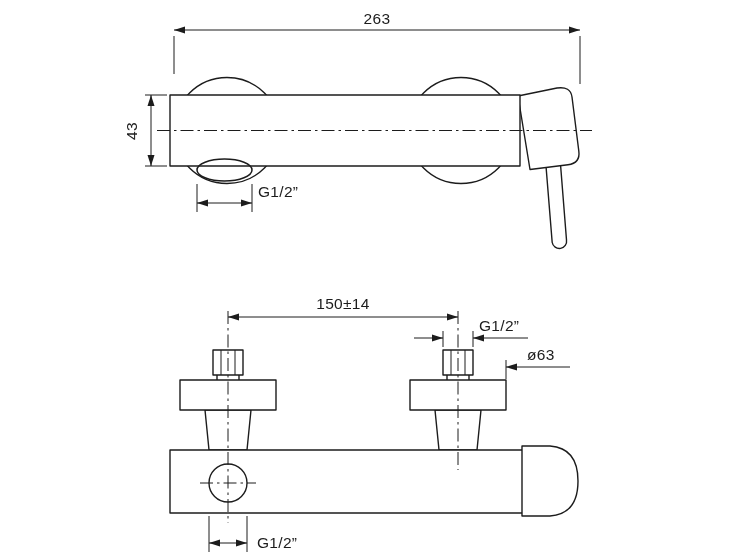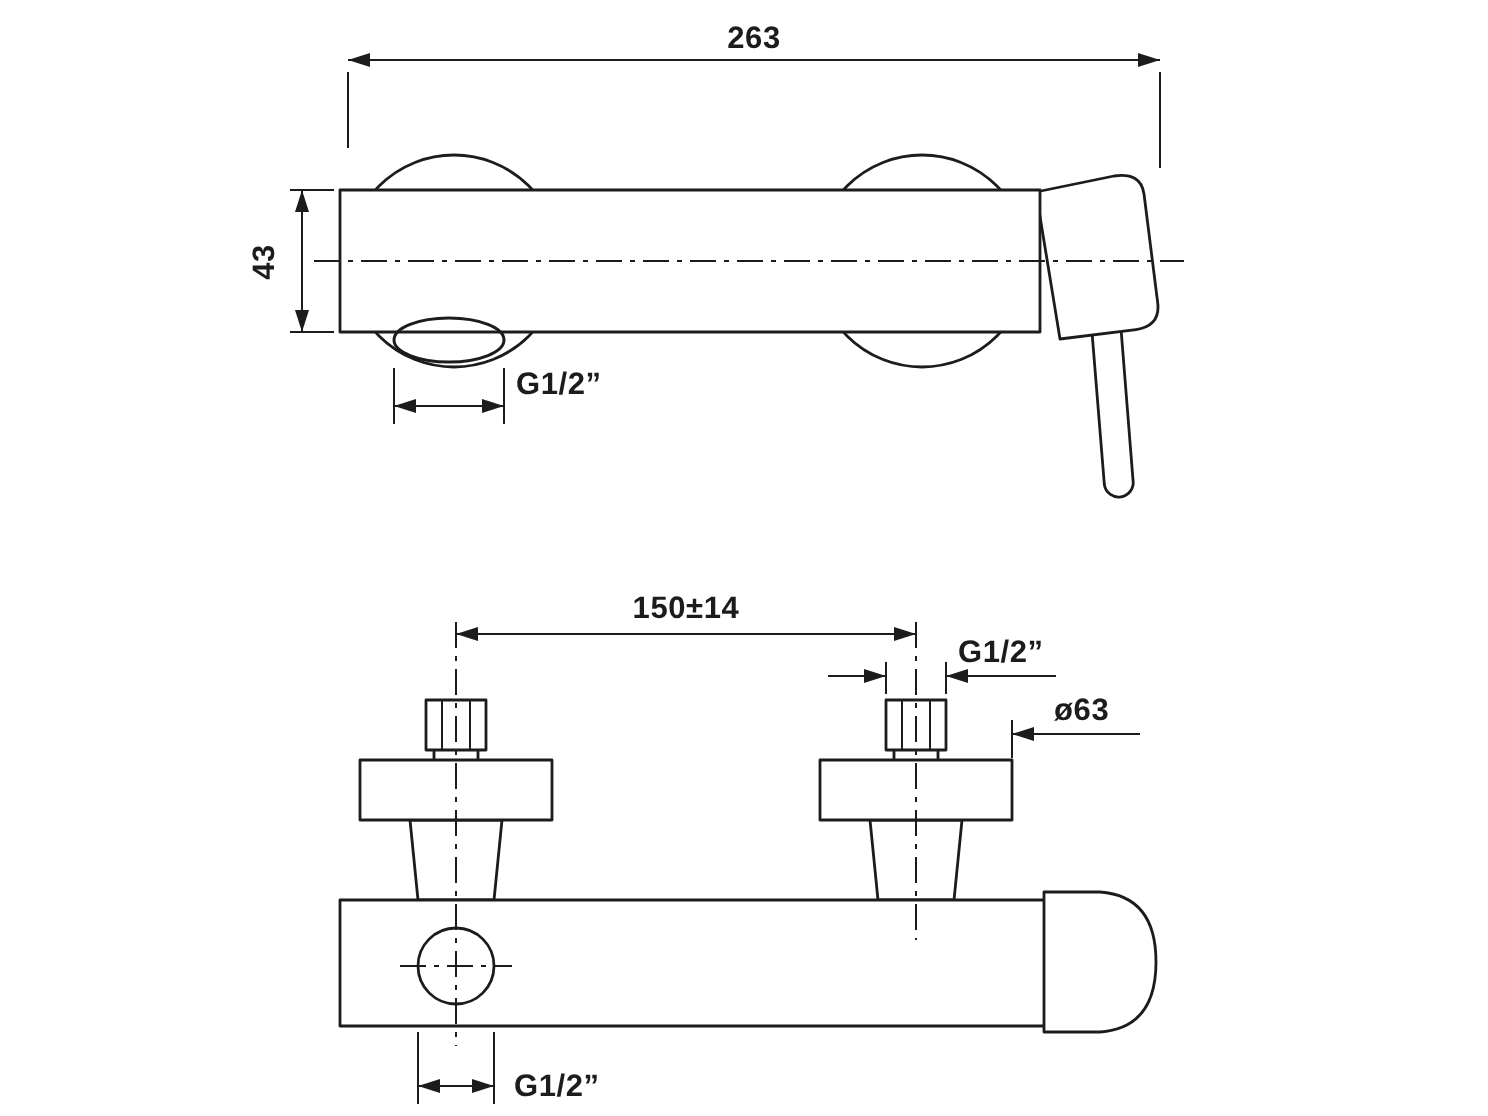--- a/index.html
+++ b/index.html
@@ -1,16 +1,16 @@
 <!DOCTYPE html>
 <html><head>
 <meta charset="utf-8">
 <style>
   html,body{margin:0;padding:0;background:#ffffff;}
-  .stage{position:relative;width:744px;height:558px;background:#ffffff;overflow:hidden;font-weight:bold;}
+  .stage{position:relative;width:744px;height:558px;background:#ffffff;overflow:hidden;}
   svg text{font-family:"Liberation Sans","DejaVu Sans",sans-serif;font-size:15.5px;fill:#1c1c1c;letter-spacing:.3px;}
   .obj{fill:#ffffff;stroke:#1c1c1c;stroke-width:1.4;stroke-linejoin:round;}
   .obj-open{fill:none;stroke:#1c1c1c;stroke-width:1.5;stroke-linejoin:round;}
   .thin{fill:none;stroke:#1c1c1c;stroke-width:1;}
   .dim{fill:none;stroke:#1c1c1c;stroke-width:1;}
   .cl{fill:none;stroke:#1c1c1c;stroke-width:1;stroke-dasharray:13 4 2.5 4;}
   .arrow{fill:#1c1c1c;stroke:none;}
 </style>
 </head>
 <body>

